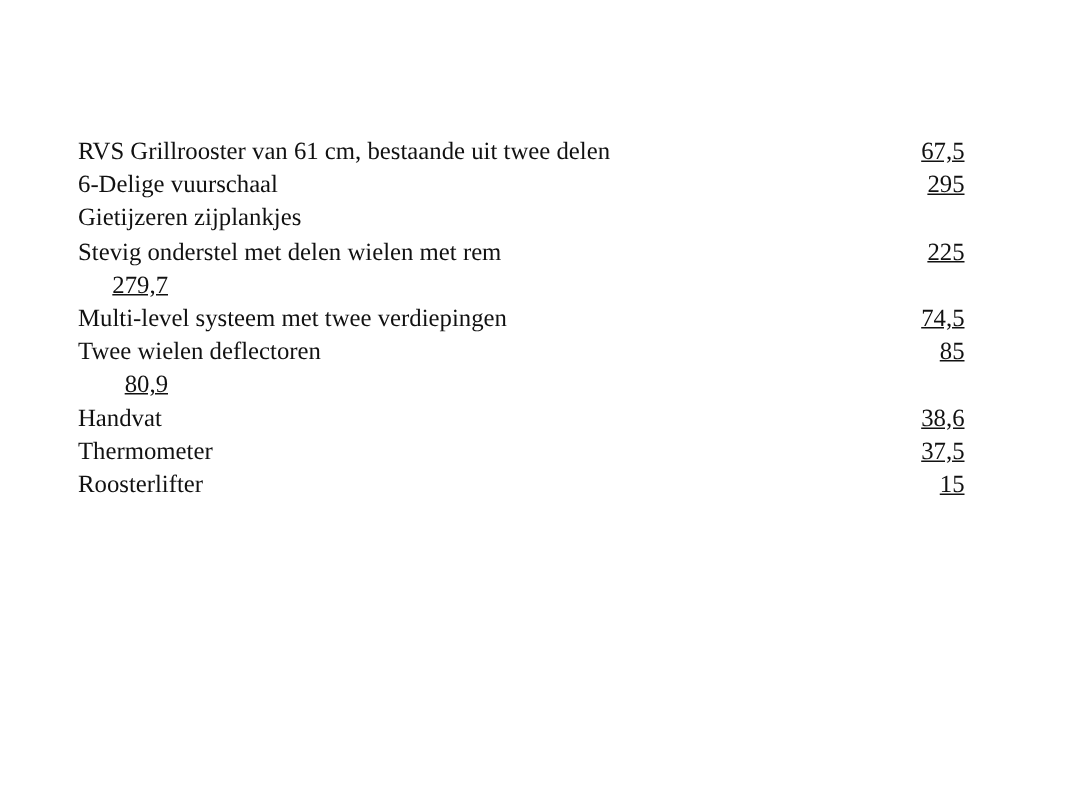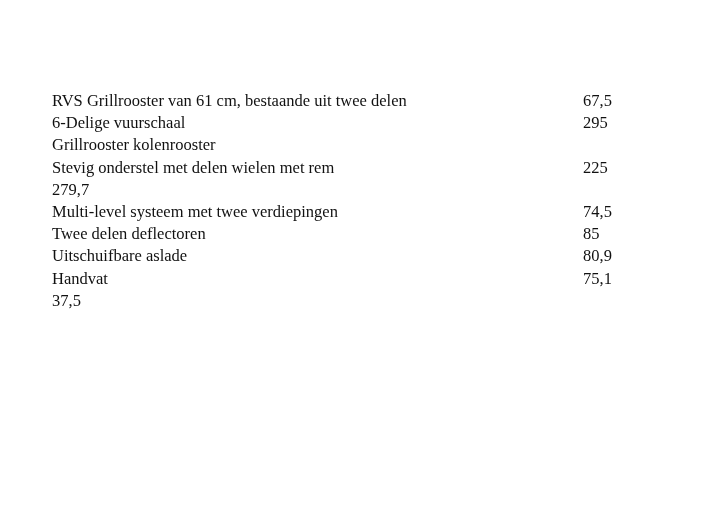--- a/index.html
+++ b/index.html
@@ -27,58 +27,64 @@
       align-items: baseline;
       height: 22.2px;
       line-height: 22.2px;
       font-size: 16.5px;
       white-space: nowrap;
     }
     .item-name {
       text-align: left;
     }
     .item-price {
+      text-align: right;
       min-width: 60px;
+      text-decoration: underline;
     }
   </style>
 </head>
 <body>
 
 <div class="price-list">
   <div class="row">
     <span class="item-name">RVS Grillrooster van 61 cm, bestaande uit twee delen</span>
     <span class="item-price">67,5</span>
   </div>
   <div class="row">
     <span class="item-name">6-Delige vuurschaal</span>
     <span class="item-price">295</span>
   </div>
   <div class="row">
-    <span class="item-name">Grillrooster kolenrooster</span>
+    <span class="item-name">Gietijzeren zijplankjes</span>
     <span class="item-price"></span>
   </div>
   <div class="row">
     <span class="item-name">Stevig onderstel met delen wielen met rem</span>
     <span class="item-price">225</span>
   </div>
   <div class="row">
     <span class="item-price">279,7</span>
   </div>
   <div class="row">
     <span class="item-name">Multi-level systeem met twee verdiepingen</span>
     <span class="item-price">74,5</span>
   </div>
   <div class="row">
-    <span class="item-name">Twee delen deflectoren</span>
+    <span class="item-name">Twee wielen deflectoren</span>
     <span class="item-price">85</span>
   </div>
   <div class="row">
-    <span class="item-name">Uitschuifbare aslade</span>
     <span class="item-price">80,9</span>
   </div>
   <div class="row">
     <span class="item-name">Handvat</span>
-    <span class="item-price">75,1</span>
+    <span class="item-price">38,6</span>
   </div>
   <div class="row">
+    <span class="item-name">Thermometer</span>
     <span class="item-price">37,5</span>
+  </div>
+  <div class="row">
+    <span class="item-name">Roosterlifter</span>
+    <span class="item-price">15</span>
   </div>
 </div>
 
 </body></html>

